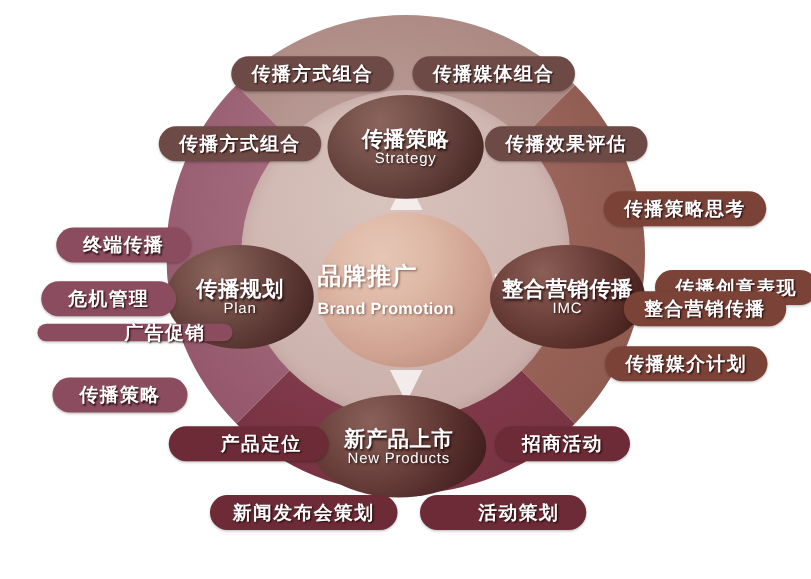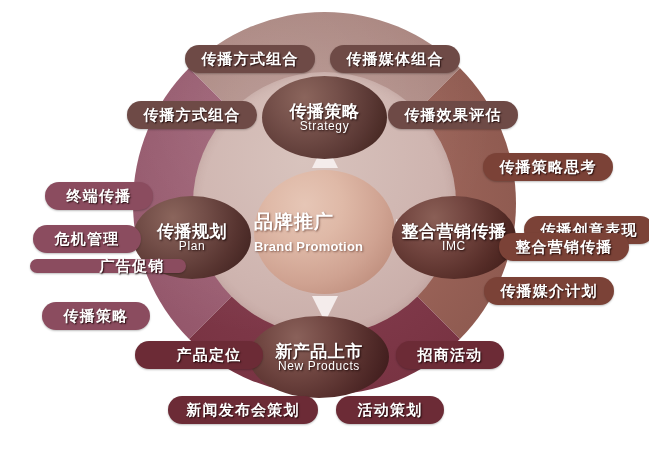--- a/index.html
+++ b/index.html
@@ -168,21 +168,21 @@
   .p-6{left:33px;top:200px;width:108px;height:28px;}
   .p-7{left:30px;top:234px;width:108px;height:14px;padding-left:48px;}
   .p-8{left:42px;top:277px;width:108px;height:28px;}
   .p-9{left:483px;top:153px;width:130px;height:28px;}
   .p-10{left:524px;top:196px;width:130px;height:28px;margin-top:20px;}
   .p-11{left:499px;top:233px;width:130px;height:28px;}
   .p-12{left:484px;top:277px;width:130px;height:28px;}
   .p-13{left:135px;top:341px;width:108px;height:28px;padding-left:20px;}
   .p-14{left:396px;top:341px;width:108px;height:28px;}
   .p-15{left:168px;top:396px;width:150px;height:28px;}
-  .p-16{left:336px;top:396px;width:108px;height:28px;}
+  .p-16{left:336px;top:396px;width:108px;height:28px;padding-left:25px;}
 </style>
 </head>
 <body>
 
 <div id="stage">
 
   <div class="wheel">
     <div class="quad q-top"></div>
     <div class="quad q-left"></div>
     <div class="quad q-right"></div>

